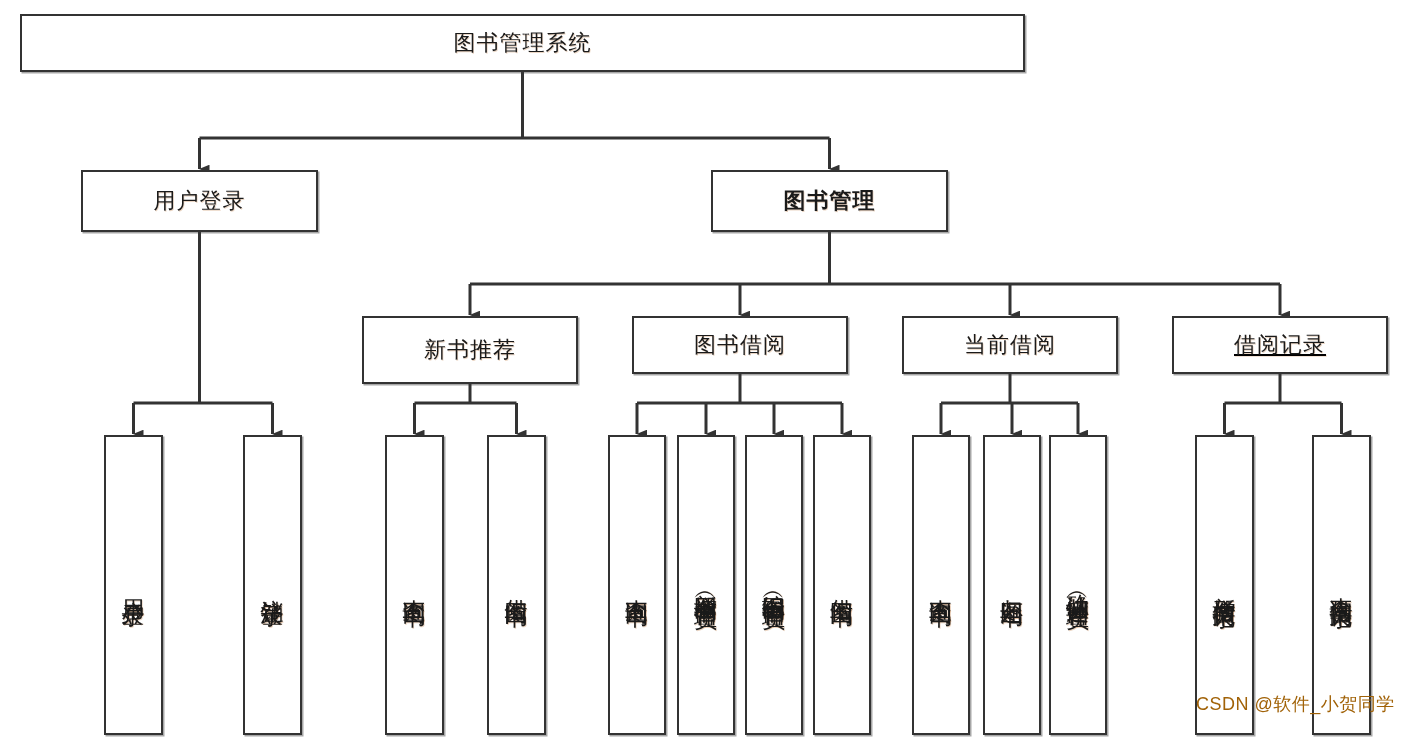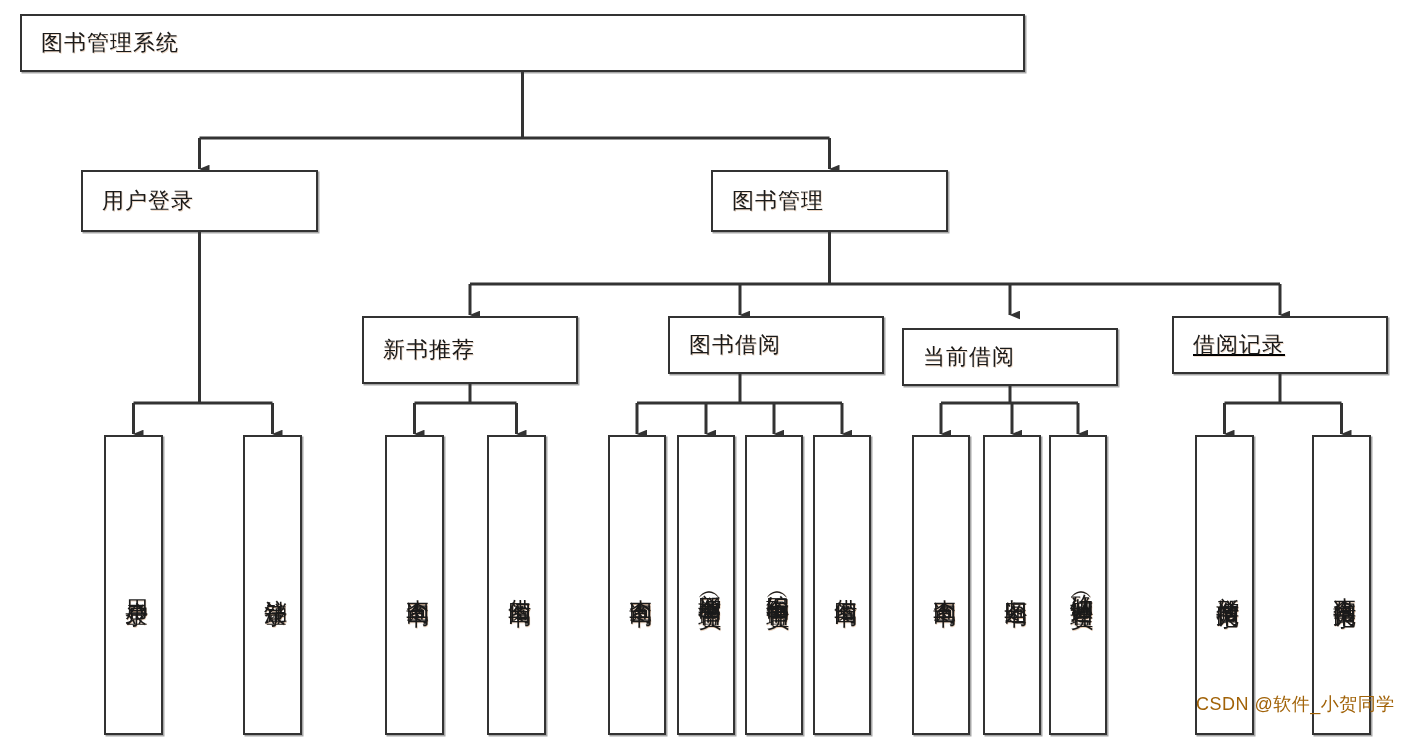--- a/index.html
+++ b/index.html
@@ -14,21 +14,21 @@
   svg.connectors{position:absolute;left:0;top:0;width:1405px;height:747px;pointer-events:none;}
 
   .node{
     position:absolute;
     box-sizing:border-box;
     background:#ffffff;
     border:2.5px solid #333333;
     box-shadow:1.5px 1.5px 0 rgba(60,60,60,.45);
     display:flex;
     align-items:center;
-    padding-left:19px;
+    justify-content:center;
   }
   .node .label{
     color:#1a1a1a;
     font-size:22px;
     line-height:1.15;
     letter-spacing:1px;
     white-space:nowrap;
     text-shadow:0.7px 0.7px 0 rgba(190,120,60,.30);
   }
   .node.leaf{
@@ -97,30 +97,30 @@
         <path d="M1341.5,403 L1341.5,434" marker-end="url(#arrow)"></path>
       </g>
   </svg>
   <div id="node-layer">
       <div class="node" style="left: 20px; top: 14px; width: 1005px; height: 58px;">
         <span class="label">图书管理系统</span>
       </div>
       <div class="node" style="left: 81px; top: 170px; width: 237px; height: 62px;">
         <span class="label">用户登录</span>
       </div>
-      <div class="node" style="left: 711px; top: 170px; width: 237px; height: 62px;">
+      <div class="node" style="left: 711px; top: 170px; width: 237px; height: 62px; font-weight: bold;">
         <span class="label">图书管理</span>
       </div>
       <div class="node" style="left: 362px; top: 316px; width: 216px; height: 68px;">
         <span class="label">新书推荐</span>
       </div>
-      <div class="node" style="left: 668px; top: 316px; width: 216px; height: 58px;">
+      <div class="node" style="left: 632px; top: 316px; width: 216px; height: 58px;">
         <span class="label">图书借阅</span>
       </div>
-      <div class="node" style="left: 902px; top: 316px; width: 216px; height: 58px; margin-top: 12px;">
+      <div class="node" style="left: 902px; top: 316px; width: 216px; height: 58px;">
         <span class="label">当前借阅</span>
       </div>
       <div class="node" style="left: 1172px; top: 316px; width: 216px; height: 58px; text-decoration: underline;">
         <span class="label">借阅记录</span>
       </div>
       <div class="node leaf" style="left: 104px; top: 435px; width: 59px; height: 300px;">
         <span class="label">用户登录</span>
       </div>
       <div class="node leaf" style="left: 243px; top: 435px; width: 59px; height: 300px;">
         <span class="label">注销登录</span>

